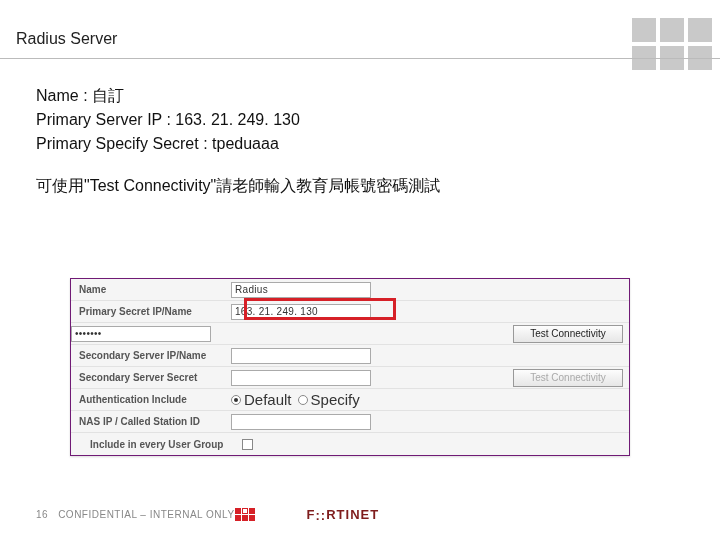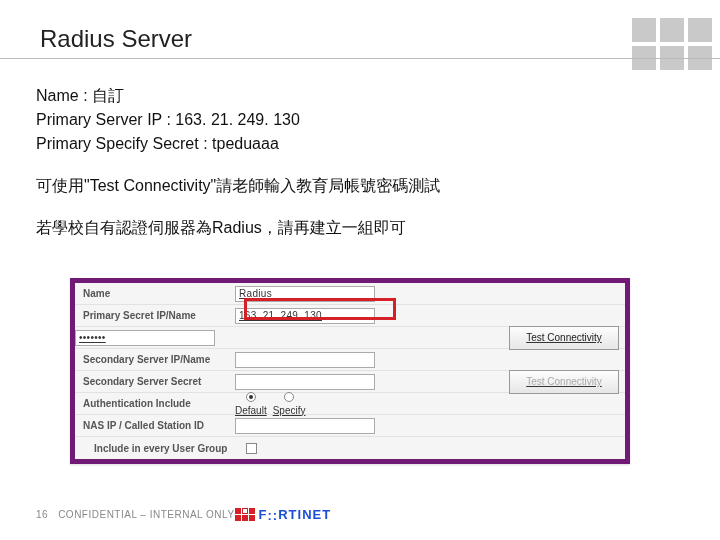--- a/index.html
+++ b/index.html
@@ -1,47 +1,47 @@
 <!DOCTYPE html>
 <html><head>
 <meta charset="utf-8">
 <style>
   * { box-sizing: border-box; margin: 0; padding: 0; }
   html, body { width: 720px; height: 540px; font-family: Arial, "Microsoft JhengHei", sans-serif; background: #fff; color: #000; overflow: hidden; }
   .slide { position: relative; width: 720px; height: 540px; }
   .title-bar { position: absolute; top: 20px; left: 0; width: 720px; height: 38px; display: flex; align-items: center; }
-  .title-text { font-size: 24px; font-weight: 400; margin-left: 40px; color: #222; }
+  .title-text { font-size: 16px; font-weight: 400; margin-left: 16px; color: #222; }
   .title-line { position: absolute; top: 58px; left: 0; width: 720px; height: 1px; background: #bbb; }
   .corner-deco { position: absolute; top: 18px; right: 8px; display: grid; grid-template-columns: repeat(3, 24px); grid-template-rows: repeat(2, 24px); gap: 4px; }
   .corner-deco div { background: #c9c9c9; }
   .body { position: absolute; top: 84px; left: 36px; width: 640px; font-size: 16px; line-height: 1.5; color: #111; }
   .body p { margin: 0; }
   .body .sp { margin-top: 18px; }
-  .panel-wrap { position: absolute; top: 278px; left: 70px; width: 560px; border: 5px solid #701a75; background: #f5f5f5; box-shadow: 0 1px 2px rgba(0,0,0,.15); }
+  .panel-wrap { position: absolute; top: 278px; left: 70px; width: 560px; border: 1px solid #701a75; background: #f5f5f5; box-shadow: 0 1px 2px rgba(0,0,0,.15); }
   .panel { width: 100%; font-size: 10px; color: #333; }
   .row { display: flex; align-items: center; height: 22px; border-bottom: 1px solid #e2e2e2; }
   .row:last-child { border-bottom: none; margin-left: 11px; }
   .lbl { width: 160px; padding-left: 8px; font-weight: bold; color: #555; }
-  .ctrl { flex: 1; display: flex; align-items: center; gap: 6px; padding-right: 6px; text-decoration: underline; }
+  .ctrl { flex: 1; display: flex; align-items: center; gap: 6px; padding-right: 6px; }
   .txt-input { width: 140px; height: 16px; border: 1px solid #aaa; background: #fff; font-size: 10px; padding: 0 3px; display: inline-flex; align-items: center; letter-spacing: .3px; }
-  .btn { width: 110px; height: 24px; border: 1px solid #999; background: linear-gradient(#fdfdfd,#e6e6e6); font-size: 10px; display: inline-flex; align-items: center; justify-content: center; color: #222; }
+  .btn { width: 110px; height: 18px; border: 1px solid #999; background: linear-gradient(#fdfdfd,#e6e6e6); font-size: 10px; display: inline-flex; align-items: center; justify-content: center; color: #222; }
   .btn.disabled { color: #aaa; }
   .highlight-box { position: absolute; border: 3px solid #d62027; }
   .hl1 { top: 298px; left: 244px; width: 152px; height: 22px; }
-  .radio { display: inline-flex; align-items: center; gap: 3px; font-size: 10px; flex-direction: column; }
+  .radio { display: inline-flex; align-items: center; gap: 3px; font-size: 15px; }
   .rdot { width: 10px; height: 10px; border: 1px solid #888; border-radius: 50%; display: inline-flex; align-items: center; justify-content: center; background:#fff; }
   .rdot.filled::after { content:""; width:4px; height:4px; background:#333; border-radius:50%; }
   .chk { width: 11px; height: 11px; border: 1px solid #888; background: #fff; display:inline-block; }
   .footer { position: absolute; left: 36px; bottom: 18px; width: 648px; display: flex; align-items: center; justify-content: flex-start; }
   .footer-left { display: flex; align-items: baseline; gap: 10px; font-size: 10px; color: #888; letter-spacing: .5px; }
   .logo { display: flex; align-items: center; gap: 4px; }
   .logo-mark { display: grid; grid-template-columns: repeat(3,6px); grid-template-rows: repeat(2,6px); gap: 1px; }
   .logo-mark div { background:#d62027; }
   .logo-mark div:nth-child(2){ background:#fff; border:1px solid #d62027; box-sizing:border-box;}
-  .logo-text { font-size: 13px; font-weight: bold; letter-spacing: 1px; color:#1d4ed8; }
+  .logo-text { font-size: 13px; font-weight: bold; letter-spacing: 1px; color:#7f1d1d;margin-left:48px; }
 </style>
 </head>
 <body>
 
 <div class="slide">
 
   <div class="corner-deco">
     <div></div>
       <div></div>
       <div></div>
@@ -53,21 +53,20 @@
   <div class="title-bar">
     <span class="title-text">Radius Server</span>
   </div>
   <div class="title-line"></div>
 
   <div class="body">
     <p>Name : 自訂</p>
     <p>Primary Server IP : 163. 21. 249. 130</p>
     <p>Primary Specify Secret : tpeduaaa</p>
     <p class="sp">可使用"Test Connectivity"請老師輸入教育局帳號密碼測試</p>
-    <p class="sp">若學校自有認證伺服器為Radius，請再建立一組即可</p>
   </div>
 
   <div class="panel-wrap">
     <div class="panel">
       <div class="row">
         <div class="lbl">Name</div>
         <div class="ctrl">
           <span class="txt-input">Radius</span>
         </div>
       </div>

